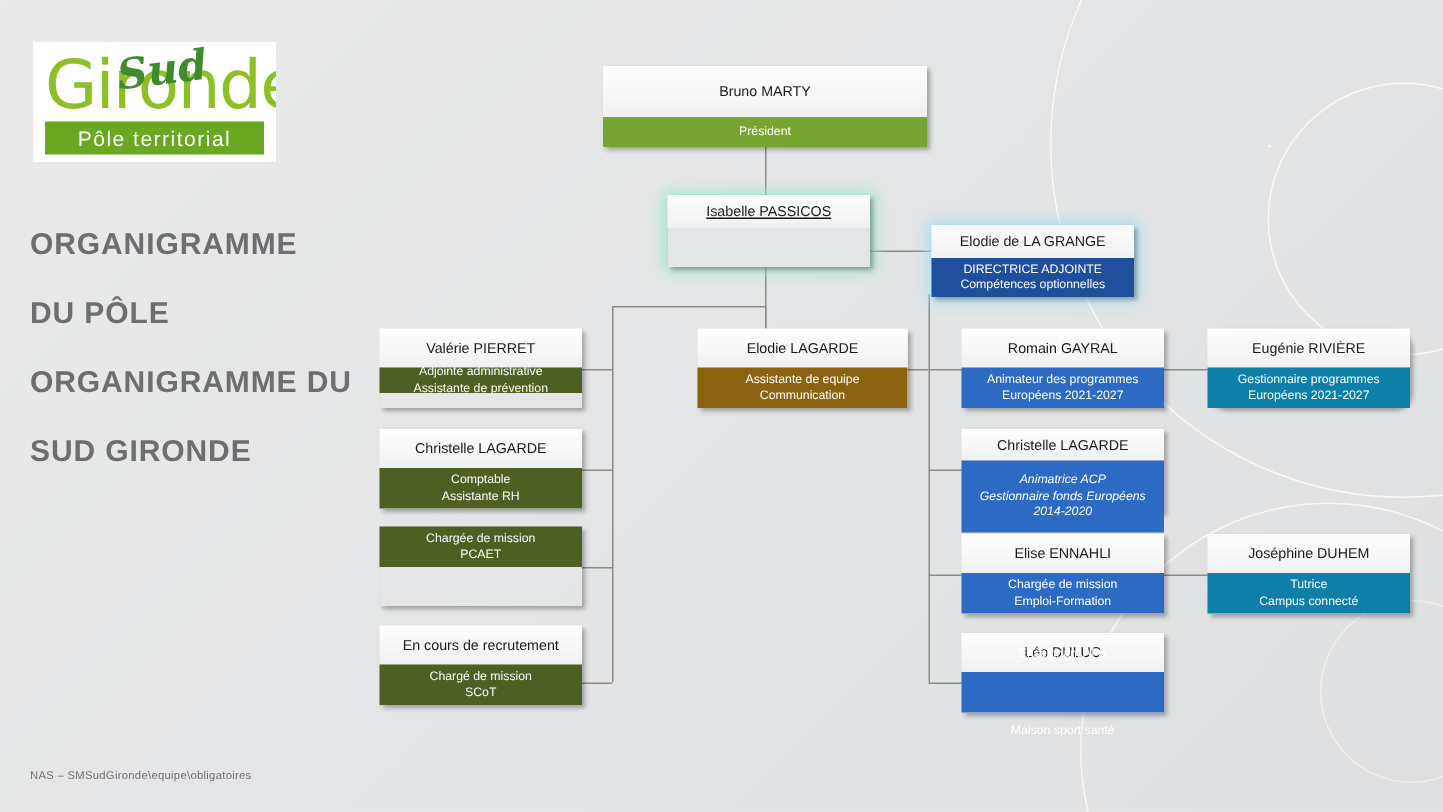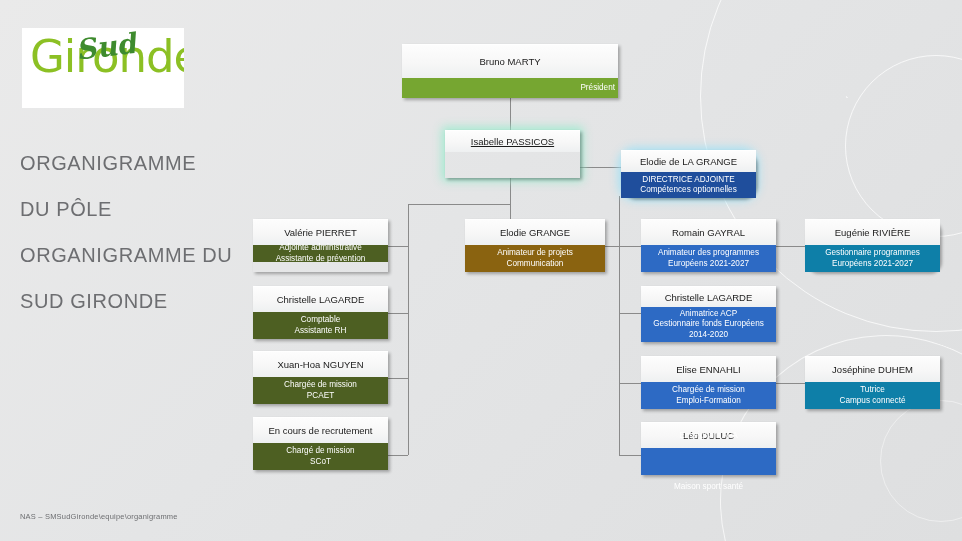--- a/index.html
+++ b/index.html
@@ -56,21 +56,21 @@
   #logo .band span{
     display:block;text-align:center;color:#ffffff;
     font-size:14px;line-height:22px;letter-spacing:1px;
     font-family:"Liberation Sans",sans-serif;
   }
 
   
   #title{
     position:absolute;left:20px;top:140px;width:230px;
     color:#6d6e71;font-size:20px;line-height:46px;
-    letter-spacing:0.6px;font-weight:400;
+    letter-spacing:0.6px;font-weight:700;
   }
   #title div{white-space:nowrap;}
 
   
   #footer{
     position:absolute;left:20px;top:512px;
     font-size:7.5px;color:#6d6e71;letter-spacing:0.2px;
   }
 
   
@@ -102,35 +102,38 @@
     display:flex;flex-direction:column;
     align-items:center;justify-content:center;
     padding:1px 3px;
   }
   
   .node .rl::before{
     content:"";position:absolute;left:0;width:3px;
   }
   
   .glow-green{box-shadow:2px 2px 3px rgba(0,0,0,0.30),0 0 9px 3px rgba(150,235,205,0.85);}
-  .glow-blue{box-shadow:2px 2px 3px rgba(0,0,0,0.30),0 0 9px 3px rgba(160,225,245,0.85);border-radius:14px;}
+  .glow-blue{box-shadow:2px 2px 3px rgba(0,0,0,0.30),0 0 9px 3px rgba(160,225,245,0.85);}
 </style>
 </head>
 <body>
 
 <div id="slide">
 
   <div class="deco-ring" style="left:700px;top:-140px;width:470px;height:470px;"></div>
   <div class="deco-ring" style="left:845px;top:55px;width:180px;height:180px;"></div>
   <div class="deco-arc" style="left:720px;top:335px;width:330px;height:330px;transform:rotate(20deg);"></div>
   <div class="deco-ring" style="left:880px;top:400px;width:120px;height:120px;opacity:.6;"></div>
 
   <div id="logo">
     <div class="gir">Gironde</div>
     <div class="sud">Sud</div>
+    <div class="band">
+      <span>Pôle territorial</span>
+    </div>
   </div>
 
   <div id="title">
     <div>ORGANIGRAMME</div>
     <div>DU PÔLE</div>
     <div>ORGANIGRAMME DU</div>
     <div>SUD  GIRONDE</div>
   </div>
 
   <div id="chart-layer">
@@ -147,21 +150,21 @@
       <div class="conn v" style="left: 619px; top: 196px; height: 259px; background: rgb(138, 138, 138);"></div>
       <div class="conn h" style="left: 619px; top: 246px; width: 22px; background: rgb(138, 138, 138);"></div>
       <div class="conn h" style="left: 619px; top: 313px; width: 22px; background: rgb(138, 138, 138);"></div>
       <div class="conn h" style="left: 619px; top: 383px; width: 22px; background: rgb(138, 138, 138);"></div>
       <div class="conn h" style="left: 619px; top: 455px; width: 22px; background: rgb(138, 138, 138);"></div>
       <div class="conn h" style="left: 776px; top: 246px; width: 29px; background: rgb(138, 138, 138);"></div>
       <div class="conn h" style="left: 776px; top: 383px; width: 29px; background: rgb(138, 138, 138);"></div>
       <div class="conn h" style="left: 605px; top: 246px; width: 14px; background: rgb(138, 138, 138);"></div>
       <div class="node" style="left: 402px; top: 44px; width: 216px; height: 54px;">
         <div class="nm" style="height: 34px;">Bruno MARTY</div>
-        <div class="rl" style="height: 20px; background: rgb(118, 166, 49); align-items: flex-end;">
+        <div class="rl" style="height: 20px; background: rgb(118, 166, 49);">
           <span>Président</span>
         </div>
       </div>
       <div class="node glow-green" style="left: 445px; top: 130px; width: 135px; height: 48px;">
         <div class="nm" style="height: 22px; text-decoration: underline;">Isabelle PASSICOS</div>
       </div>
       <div class="node glow-blue" style="left: 621px; top: 150px; width: 135px; height: 48px;">
         <div class="nm" style="height: 22px;">Elodie  de LA GRANGE</div>
         <div class="rl" style="height: 26px; background: rgb(31, 78, 156);">
           <span>DIRECTRICE ADJOINTE</span>
@@ -176,50 +179,49 @@
         </div>
       </div>
       <div class="node" style="left: 253px; top: 286px; width: 135px; height: 53px;">
         <div class="nm" style="height: 26px;">Christelle LAGARDE</div>
         <div class="rl" style="height: 27px; background: rgb(77, 95, 34); align-items: center;">
           <span>Comptable</span>
           <span>Assistante RH</span>
         </div>
       </div>
       <div class="node" style="left: 253px; top: 351px; width: 135px; height: 53px;">
-        <div class="nm" style="height: 26px;">Xuan-Hoa NGUYEN</div>
         <div class="rl" style="height: 27px; background: rgb(77, 95, 34);">
           <span>Chargée de mission</span>
           <span>PCAET</span>
         </div>
       </div>
       <div class="node" style="left: 253px; top: 417px; width: 135px; height: 53px;">
         <div class="nm" style="height: 26px;">En cours de recrutement</div>
         <div class="rl" style="height: 27px; background: rgb(77, 95, 34);">
           <span>Chargé de mission</span>
           <span>SCoT</span>
         </div>
       </div>
       <div class="node" style="left: 465px; top: 219px; width: 140px; height: 53px;">
-        <div class="nm" style="height: 26px;">Elodie GRANGE</div>
+        <div class="nm" style="height: 26px;">Elodie LAGARDE</div>
         <div class="rl" style="height: 27px; background: rgb(138, 99, 16);">
-          <span>Animateur de projets</span>
+          <span>Assistante de equipe</span>
           <span>Communication</span>
         </div>
       </div>
       <div class="node" style="left: 641px; top: 219px; width: 135px; height: 53px;">
         <div class="nm" style="height: 26px;">Romain GAYRAL</div>
         <div class="rl" style="height: 27px; background: rgb(45, 106, 196);">
           <span>Animateur des programmes</span>
           <span>Européens 2021-2027</span>
         </div>
       </div>
       <div class="node" style="left: 641px; top: 286px; width: 135px; height: 56px;">
         <div class="nm" style="height: 21px;">Christelle LAGARDE</div>
-        <div class="rl" style="height: 35px; background: rgb(45, 106, 196);">
+        <div class="rl" style="height: 48px; background: rgb(45, 106, 196); font-style: italic;">
           <span>Animatrice ACP</span>
           <span>Gestionnaire fonds Européens</span>
           <span>2014-2020</span>
         </div>
       </div>
       <div class="node" style="left: 641px; top: 356px; width: 135px; height: 53px;">
         <div class="nm" style="height: 26px;">Elise ENNAHLI</div>
         <div class="rl" style="height: 27px; background: rgb(45, 106, 196);">
           <span>Chargée de mission</span>
           <span>Emploi-Formation</span>
@@ -241,15 +243,15 @@
       </div>
       <div class="node" style="left: 805px; top: 356px; width: 135px; height: 53px;">
         <div class="nm" style="height: 26px;">Joséphine DUHEM</div>
         <div class="rl" style="height: 27px; background: rgb(14, 127, 168);">
           <span>Tutrice</span>
           <span>Campus connecté</span>
         </div>
       </div>
     </div>
 
-  <div id="footer">NAS – SMSudGironde\equipe\organigramme</div>
+  <div id="footer">NAS – SMSudGironde\equipe\obligatoires</div>
 
 </div>
 
 </body></html>

